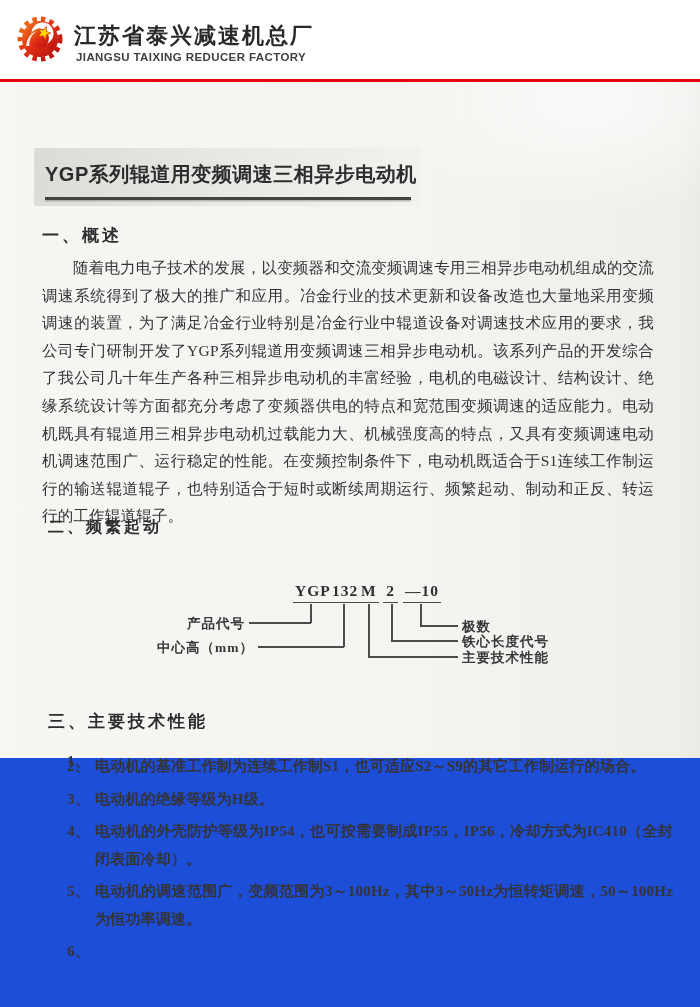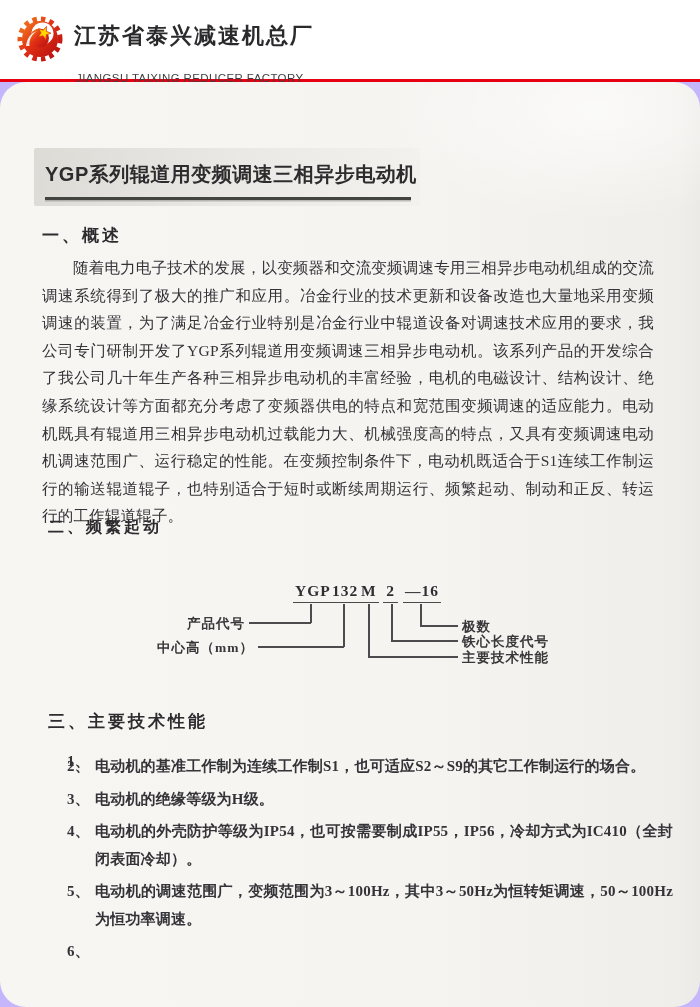--- a/index.html
+++ b/index.html
@@ -1,44 +1,43 @@
 <!DOCTYPE html>
 <html lang="zh"><head>
 <meta charset="utf-8">
 <style>
   html,body{margin:0;padding:0;background:#ffffff;}
   .page{
     position:relative;width:700px;height:1007px;overflow:hidden;
-    background:#c4b5fd;
+    background:#1d4ed8;
     font-family:"Liberation Sans","DejaVu Sans",sans-serif;
     -webkit-font-smoothing:antialiased;
   }
   
   .header{
     position:absolute;left:0;top:0;width:700px;height:79px;background:#ffffff;
     border-bottom:3px solid #e60012;
   }
   .logo{position:absolute;left:17px;top:12px;width:46px;height:52px;}
   .company-cn{
     position:absolute;left:74px;top:21px;
     font-size:22px;font-weight:800;color:#2a2a2c;letter-spacing:2px;white-space:nowrap;
   }
   .company-en{
     position:absolute;left:76px;top:51px;
-    font-size:11.5px;font-weight:400;color:#3f3f41;letter-spacing:0.4px;white-space:nowrap;margin-top:21px;
+    font-size:11.5px;font-weight:700;color:#3f3f41;letter-spacing:0.4px;white-space:nowrap;
   }
   
   .scan{
-    position:absolute;left:0;top:82px;width:700px;height:925px;
+    position:absolute;left:0;top:82px;width:700px;height:676px;
     background:
       radial-gradient(ellipse 300px 160px at 85% 3%, rgba(255,255,255,0.7), rgba(255,255,255,0) 70%),
       linear-gradient(90deg, #f7f6f3 0%, #f5f4f1 60%, #efeeea 97%, #eceae6 100%),
       #f5f4f1;
     color:#333336;
-    border-radius:26px;
   }
   .title-shade{
     position:absolute;left:34px;top:66px;width:386px;height:58px;border-radius:2px;
     background:linear-gradient(100deg, rgba(185,182,174,0.42), rgba(203,200,193,0.26) 55%, rgba(221,219,213,0.10));
   }
   .doc-title{
     position:absolute;left:45px;top:79px;
     font-size:20px;font-weight:800;color:#2c2c2e;letter-spacing:0.5px;white-space:nowrap;
   }
   .title-underline{
@@ -122,21 +121,21 @@
     <div class="sec-heading h1">一、概述</div>
     <div class="overview-text">随着电力电子技术的发展，以变频器和交流变频调速专用三相异步电动机组成的交流调速系统得到了极大的推广和应用。冶金行业的技术更新和设备改造也大量地采用变频调速的装置，为了满足冶金行业特别是冶金行业中辊道设备对调速技术应用的要求，我公司专门研制开发了YGP系列辊道用变频调速三相异步电动机。该系列产品的开发综合了我公司几十年生产各种三相异步电动机的丰富经验，电机的电磁设计、结构设计、绝缘系统设计等方面都充分考虑了变频器供电的特点和宽范围变频调速的适应能力。电动机既具有辊道用三相异步电动机过载能力大、机械强度高的特点，又具有变频调速电动机调速范围广、运行稳定的性能。在变频控制条件下，电动机既适合于S1连续工作制运行的输送辊道辊子，也特别适合于短时或断续周期运行、频繁起动、制动和正反、转运行的工作辊道辊子。</div>
 
     <div class="sec-heading h2">二、频繁起动</div>
 
     <div class="diagram">
       <span class="code-part cp0">YGP</span>
       <span class="code-part cp1">132</span>
       <span class="code-part cp2">M</span>
       <span class="code-part cp3">2</span>
-      <span class="code-part cp4">—16</span>
+      <span class="code-part cp4">—10</span>
 
       <div class="dline v" style="left:298px;top:24px;height:19px;"></div>
       <div class="dline v" style="left:331px;top:24px;height:43px;"></div>
       <div class="dline v" style="left:356px;top:24px;height:53px;"></div>
       <div class="dline v" style="left:379px;top:24px;height:37px;"></div>
       <div class="dline v" style="left:408px;top:24px;height:22px;"></div>
 
       <div class="dline hz" style="left:237px;top:42px;width:62px;"></div>
       <div class="dline hz" style="left:246px;top:66px;width:86px;"></div>
       <div class="dline hz" style="left:408px;top:45px;width:38px;"></div>

